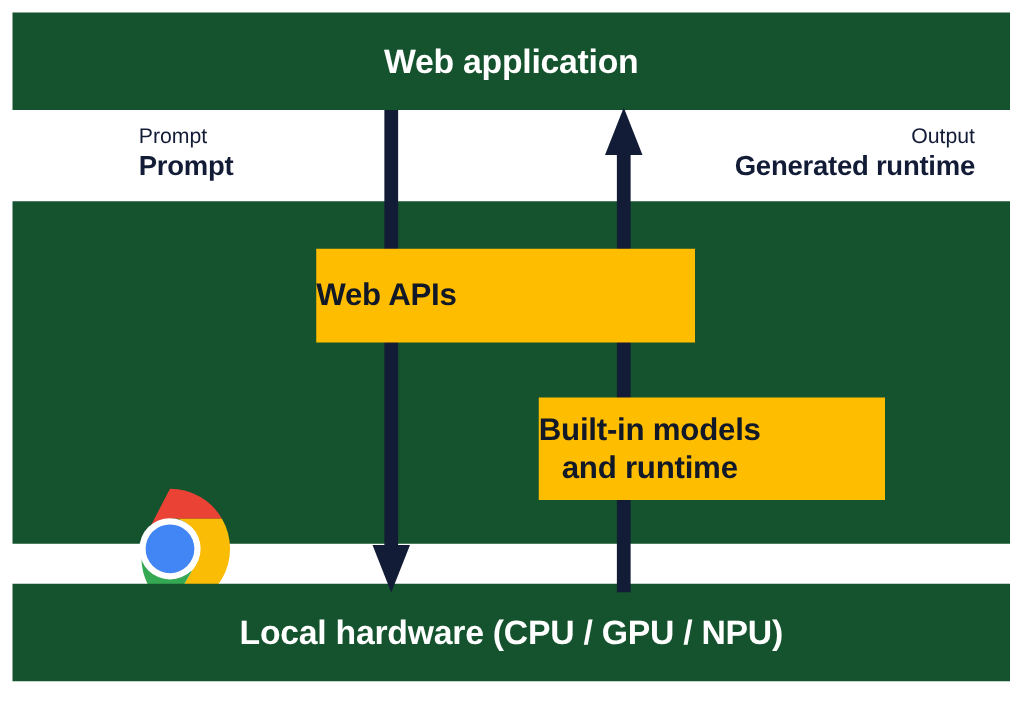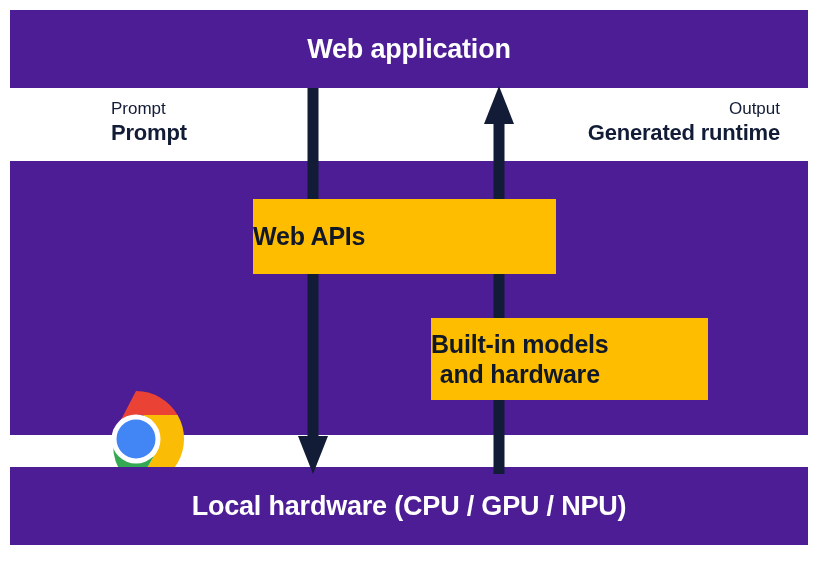--- a/index.html
+++ b/index.html
@@ -14,21 +14,21 @@
     position: relative;
     width: 820px;
     height: 566px;
     background: #ffffff;
     overflow: hidden;
   }
 
   
   .layer-bar {
     position: absolute;
-    background: #4c1d95;
+    background: #14532d;
     display: flex;
     align-items: center;
     justify-content: center;
   }
   .layer-bar .layer-title {
     color: #ffffff;
     font-weight: bold;
     font-size: 27px;
     letter-spacing: -0.2px;
     white-space: nowrap;
@@ -205,17 +205,17 @@
     <polygon points="17,0 32,38 2,38" fill="#121c36"></polygon>
   </svg>
 
   <div class="component-box" id="box-web-apis">
     <span class="component-label">Web APIs</span>
   </div>
 
   <div class="component-box" id="box-builtin-models">
     <span class="component-label">
       <span>Built-in models</span><br>
-      <span>and hardware</span>
+      <span>and runtime</span>
     </span>
   </div>
 
 </div>
 
 </body></html>

